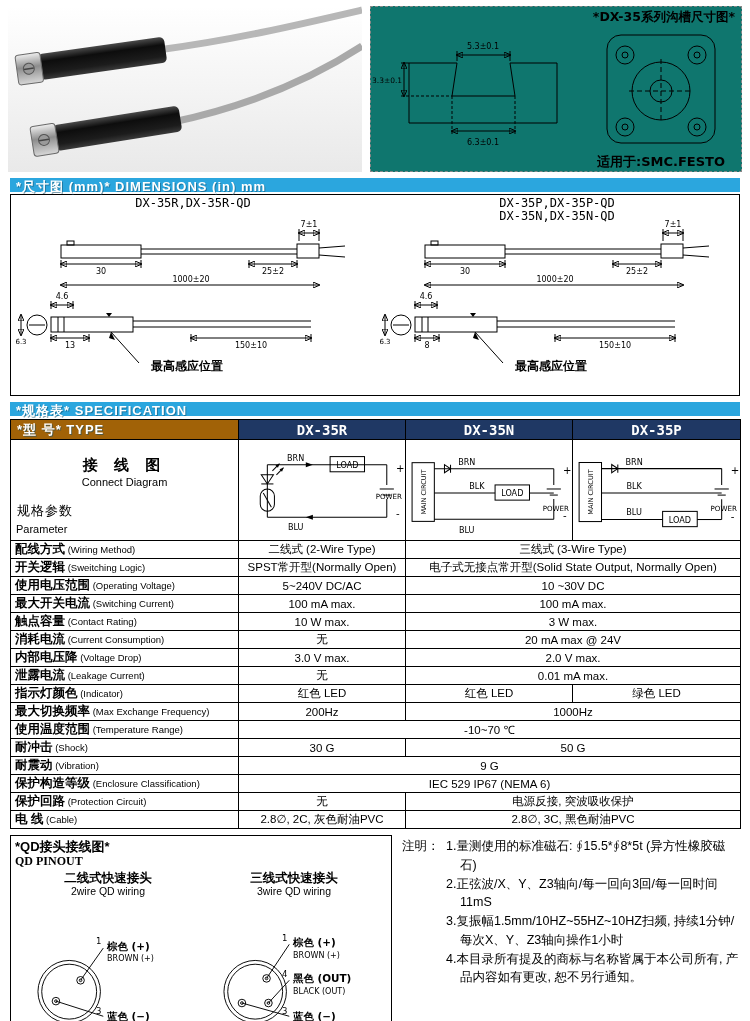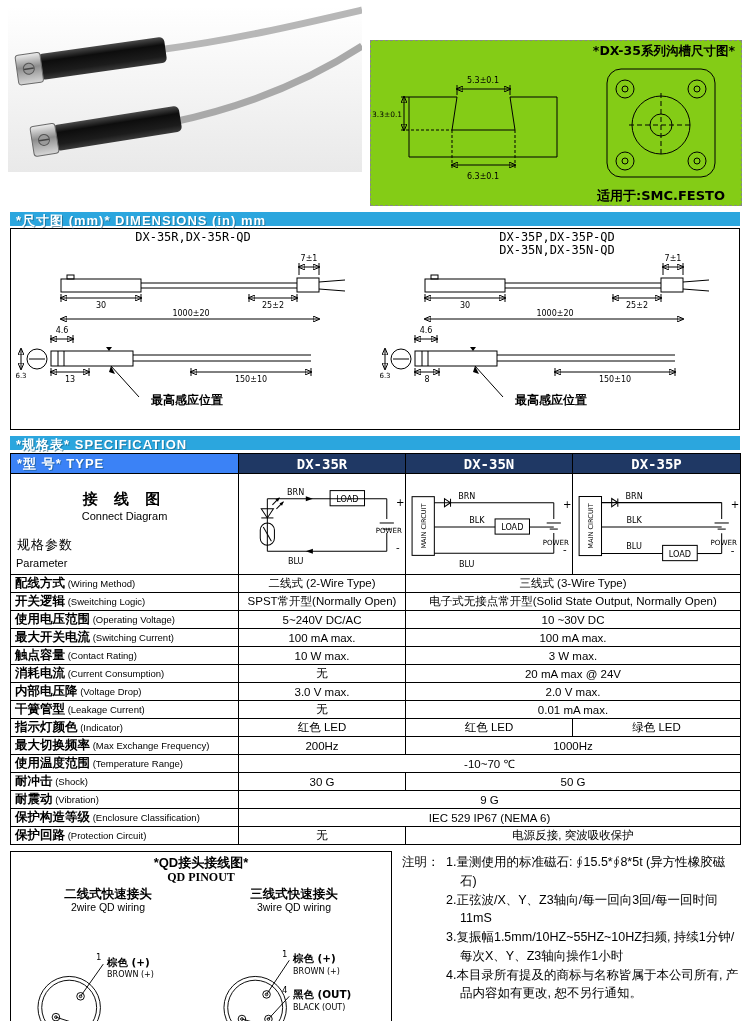--- a/index.html
+++ b/index.html
@@ -5,57 +5,57 @@
   * { margin:0; padding:0; box-sizing:border-box; }
   html,body { width:750px; background:#fff; }
   body { height:1021px; overflow:hidden; font-family:"Liberation Sans",sans-serif; color:#000; }
   svg text { font-family:"DejaVu Sans",sans-serif; fill:#000; }
   .ln line, .ln rect, .ln circle, .ln path, .ln polyline { stroke:#000; stroke-width:1; fill:none; }
   .ln polygon { fill:#000; stroke:none; }
   .ln .openpoly { fill:none; stroke:#000; }
 
   .top { display:flex; padding:6px 8px 0 8px; gap:8px; }
   .photo-wrap { width:354px; height:166px; }
-  .groove-wrap { width:372px; height:166px; border:1px dashed #888; background:#84cc16;margin-top:34px; }
+  .groove-wrap { width:372px; height:166px; border:1px dashed #888; background:#0f766e; }
   .groove-wrap svg, .photo-wrap svg { display:block; width:100%; height:100%; }
 
   .bar { margin:6px 10px 0 10px; height:14px; background:#2ba6de; color:#fff; font-weight:bold;
          font-size:13px; line-height:18px; padding-left:6px; letter-spacing:1px;
          text-shadow:1px 1px 0 rgba(20,80,110,.55); }
 
   .dims { margin:2px 10px 0 10px; border:1px solid #000; height:202px; display:flex; }
   .dim-half { width:50%; position:relative; }
   .dim-half + .dim-half { border-left:0; }
   .dim-title { position:absolute; top:2px; left:0; right:0; text-align:center;
                font-family:"DejaVu Sans Mono",monospace; font-size:12px; z-index:2; }
   .dim-title div { line-height:13px; }
   .dim-half svg { position:absolute; inset:0; width:100%; height:100%; }
 
   table.spec { border-collapse:collapse; table-layout:fixed; width:730px; margin:3px 10px 0 10px; }
   table.spec td { border:1px solid #000; overflow:hidden; }
-  td.type-cell { background:#3b82f6; color:#fff; font-weight:bold; font-size:13px;
+  td.type-cell { background:#a16207; color:#fff; font-weight:bold; font-size:13px;
                  padding-left:6px; letter-spacing:1px; text-shadow:1px 1px 0 rgba(20,80,110,.55); }
   td.model-cell { background:#1f3864; color:#fff; font-weight:bold; text-align:center;
                   font-size:14px; font-family:"DejaVu Sans Mono",monospace; height:20px; }
   td.diagram-cell { height:100px; padding:0; vertical-align:middle; }
   td.param-cell { position:relative; vertical-align:top; }
   .connect-cn { text-align:center; font-size:15px; font-weight:bold; letter-spacing:6px; margin-top:16px; }
   .connect-en { text-align:center; font-size:11px; margin-top:1px; }
   .param-cn { position:absolute; left:6px; bottom:20px; font-size:13px; font-weight:normal; letter-spacing:1px; }
   .param-en { position:absolute; left:5px; bottom:5px; font-size:11px; }
   tr.spec-row { height:17px; }
   td.lbl { font-size:12.5px; padding-left:4px; white-space:nowrap; }
   td.lbl b { font-weight:bold; }
   td.lbl .en { font-size:9.5px; }
   td.val { text-align:center; font-size:11.5px; white-space:nowrap; }
   td.diagram-cell svg { display:block; width:100%; height:100px; }
 
   .bottom { display:flex; margin:6px 10px 0 10px; gap:10px; }
   .qd-box { width:382px; border:1px solid #000; padding:3px 4px 0 4px; height:208px; }
-  .qd-title, .qd-title-en { text-align:center; font-weight:bold; font-size:13px; line-height:15px; }
+  .qd-title, .qd-title-en { text-align:left; font-weight:bold; font-size:13px; line-height:15px; }
   .qd-title-en { font-family:Liberation Serif, serif; font-size:12px; }
   .qd-cols { display:flex; margin-top:2px; }
   .qd-col { width:50%; }
   .qd-sub { text-align:center; font-size:12.5px; font-weight:bold; line-height:14px; }
   .qd-sub-en { text-align:center; font-size:10.5px; line-height:12px; }
   .qd-col svg { display:block; width:100%; height:142px; }
   .qd-no { font-size:9px; }
 
   .notes { flex:1; display:flex; font-size:12.5px; line-height:1.5; padding-top:2px; }
   .notes-label { width:44px; white-space:nowrap; }
@@ -407,21 +407,21 @@
         <td class="lbl"><b>消耗电流</b><span class="en"> (Current Consumption)</span></td>
         <td class="val" colspan="1">无</td>
         <td class="val" colspan="2">20 mA max @ 24V</td>
       </tr>
       <tr class="spec-row">
         <td class="lbl"><b>内部电压降</b><span class="en"> (Voltage Drop)</span></td>
         <td class="val" colspan="1">3.0 V  max.</td>
         <td class="val" colspan="2">2.0 V  max.</td>
       </tr>
       <tr class="spec-row">
-        <td class="lbl"><b>干簧管型</b><span class="en"> (Leakage Current)</span></td>
+        <td class="lbl"><b>泄露电流</b><span class="en"> (Leakage Current)</span></td>
         <td class="val" colspan="1">无</td>
         <td class="val" colspan="2">0.01 mA  max.</td>
       </tr>
       <tr class="spec-row">
         <td class="lbl"><b>指示灯颜色</b><span class="en"> (Indicator)</span></td>
         <td class="val" colspan="1">红色  LED</td>
         <td class="val" colspan="1">红色  LED</td>
         <td class="val" colspan="1">绿色  LED</td>
       </tr>
       <tr class="spec-row">
@@ -443,20 +443,25 @@
         <td class="val" colspan="3">9 G</td>
       </tr>
       <tr class="spec-row">
         <td class="lbl"><b>保护构造等级</b><span class="en"> (Enclosure Classification)</span></td>
         <td class="val" colspan="3">IEC 529   IP67   (NEMA 6)</td>
       </tr>
       <tr class="spec-row">
         <td class="lbl"><b>保护回路</b><span class="en"> (Protection Circuit)</span></td>
         <td class="val" colspan="1">无</td>
         <td class="val" colspan="2">电源反接, 突波吸收保护</td>
+      </tr>
+      <tr class="spec-row">
+        <td class="lbl"><b>电  线</b><span class="en"> (Cable)</span></td>
+        <td class="val" colspan="1">2.8∅, 2C, 灰色耐油PVC</td>
+        <td class="val" colspan="2">2.8∅,  3C,  黑色耐油PVC</td>
       </tr>
     </tbody>
 </table>
 
 <div class="bottom">
 
   <div class="qd-box">
     <div class="qd-title">*QD接头接线图*</div>
     <div class="qd-title-en">QD PINOUT</div>
     <div class="qd-cols">

